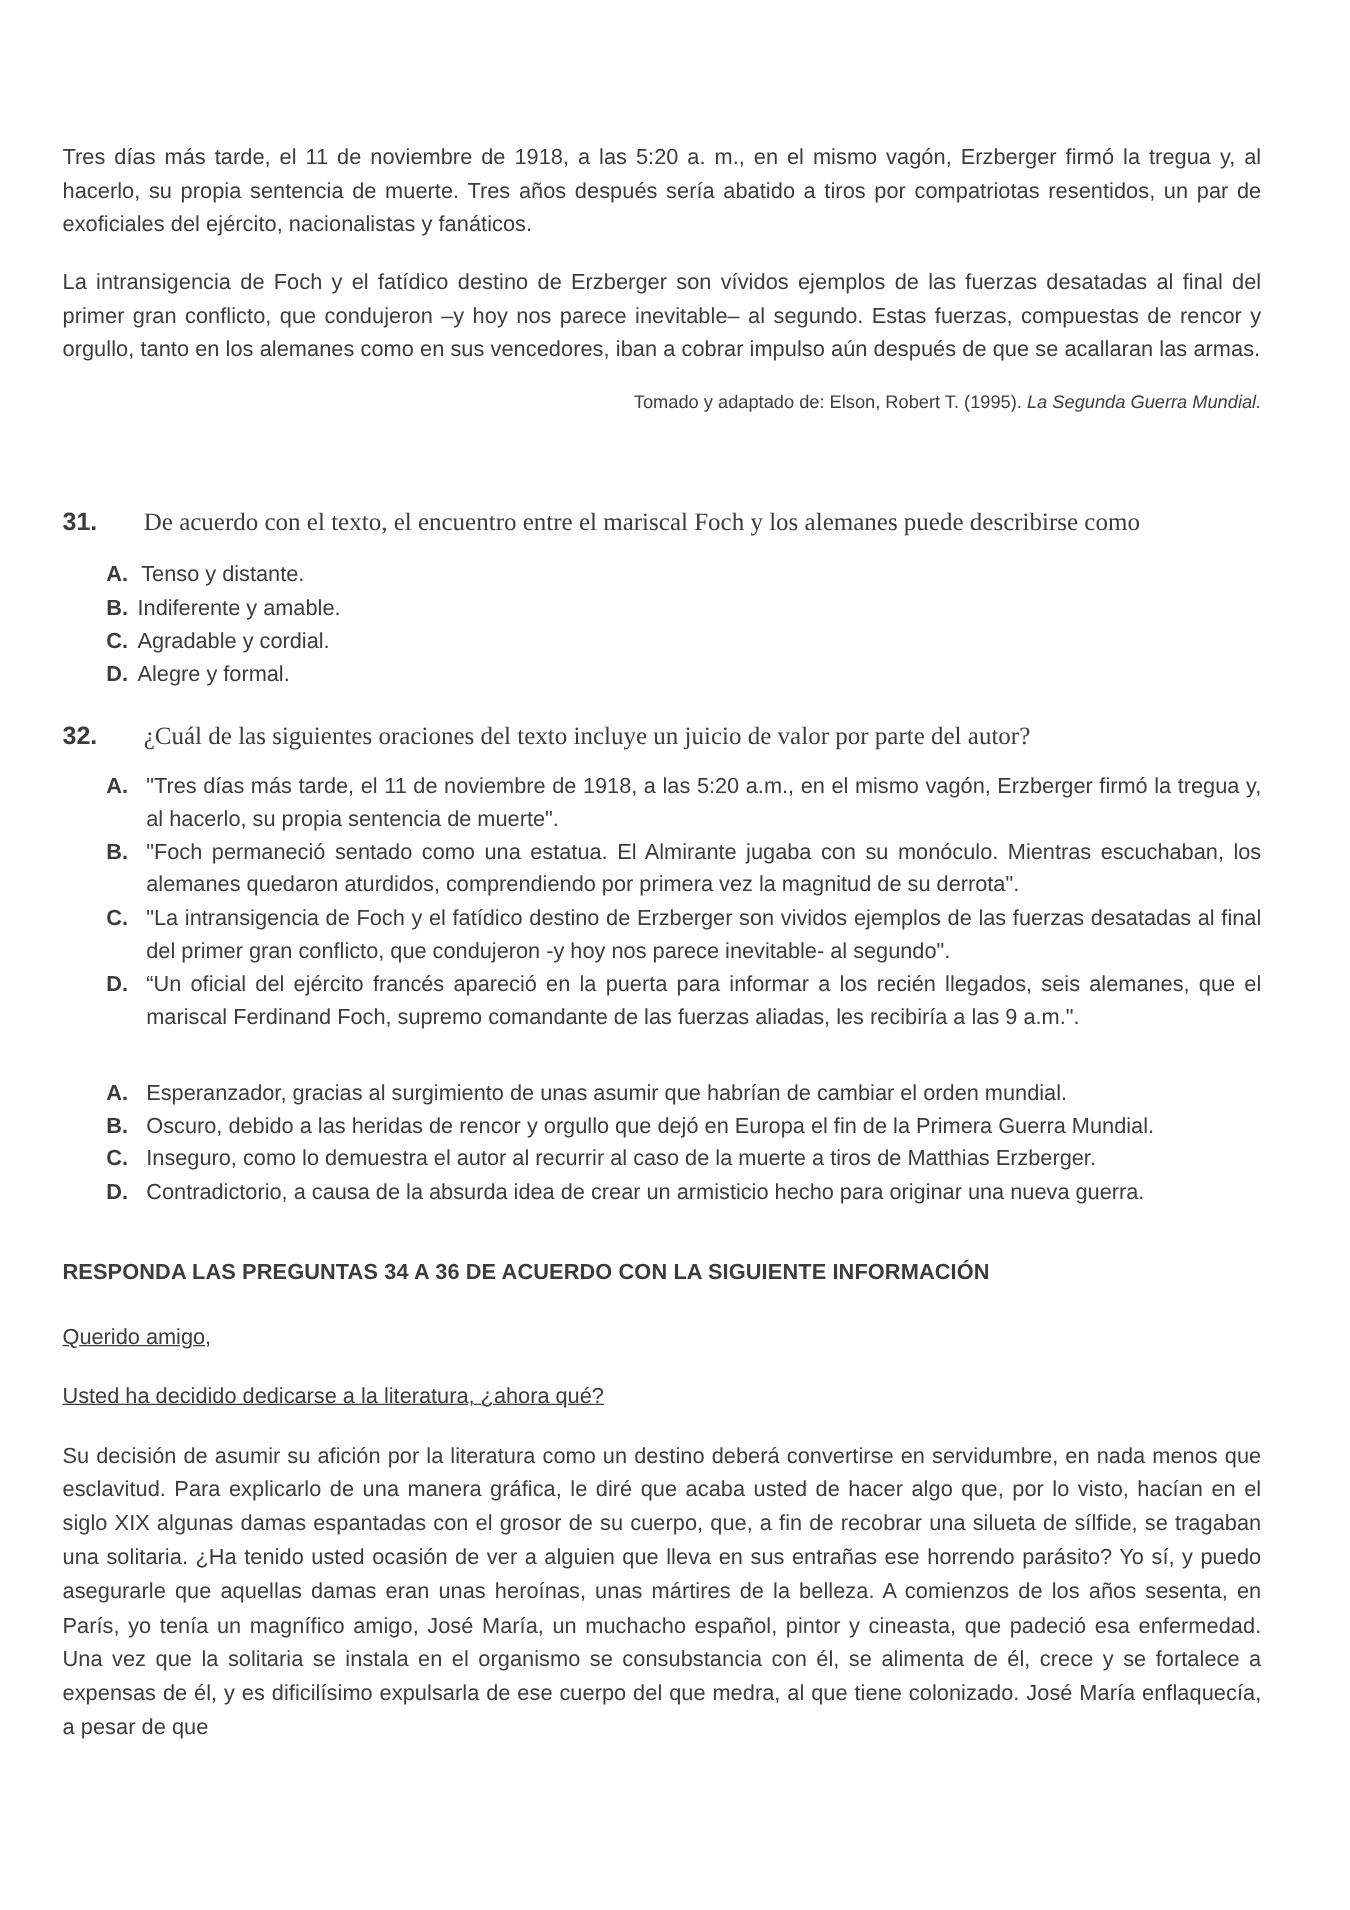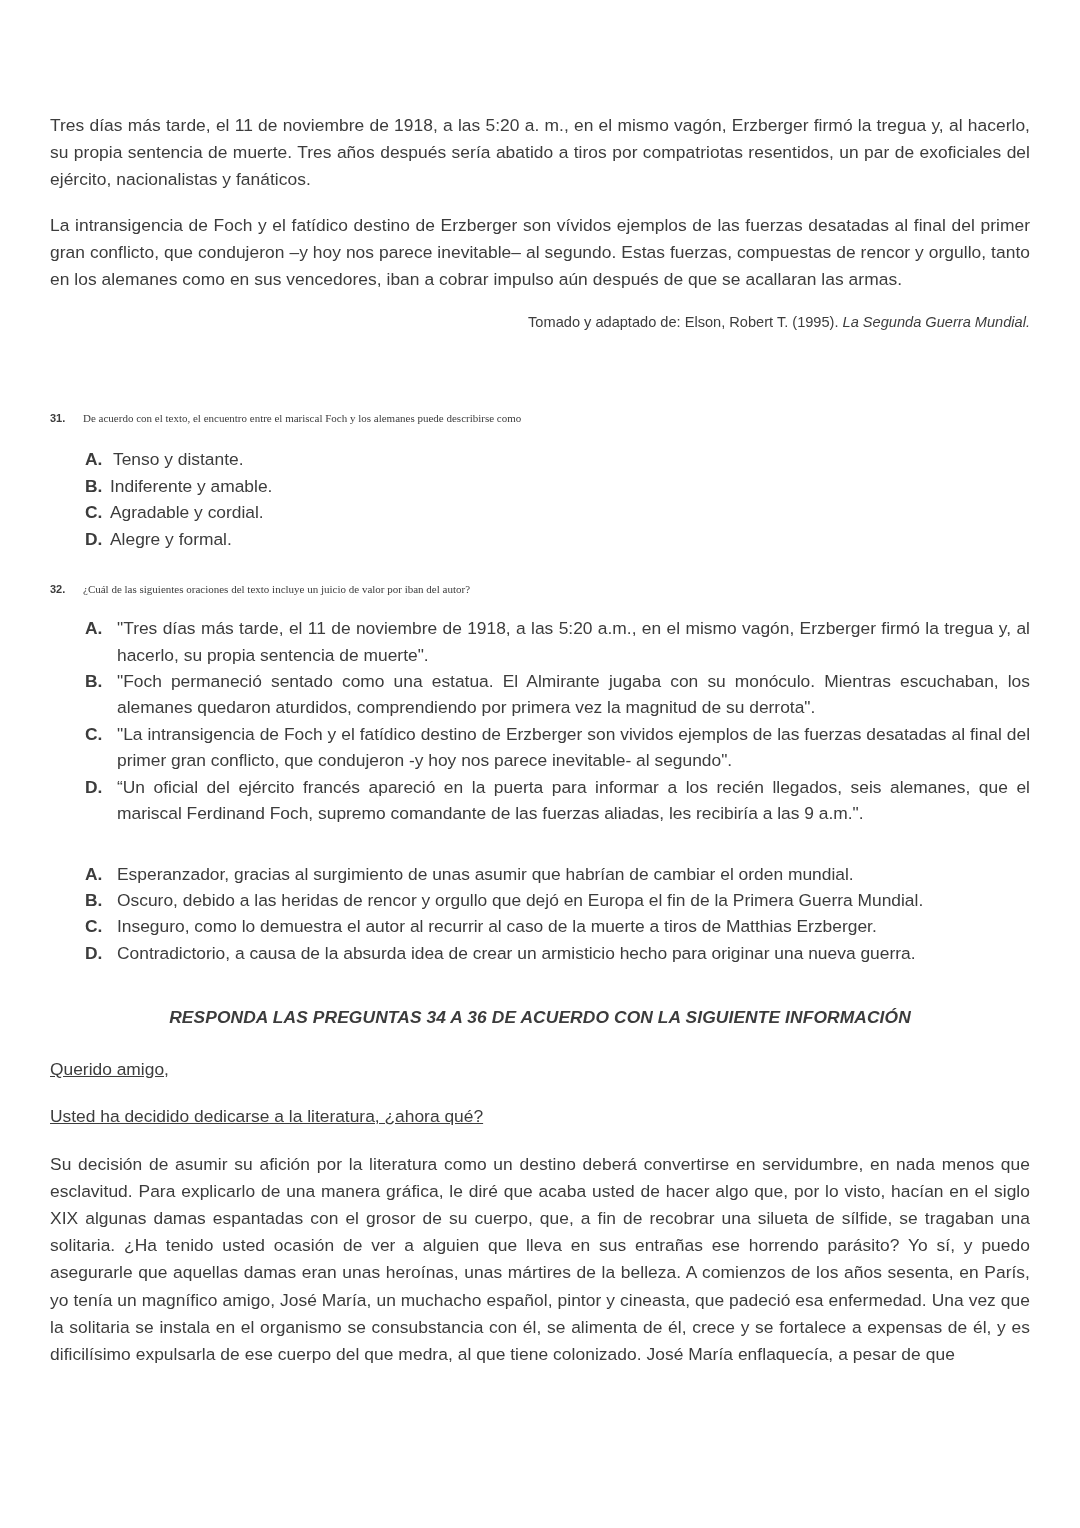--- a/index.html
+++ b/index.html
@@ -13,21 +13,21 @@
     font-family: "Liberation Sans", sans-serif;
     color: #3c3c3c;
     -webkit-font-smoothing: antialiased;
   }
   .page {
     position: relative;
     width: 1080px;
     height: 1528px;
     background: #ffffff;
     box-sizing: border-box;
-    padding: 112px 50px 0 50px;
+    padding: 112px 71px 0 50px;
   }
 
   
   .para {
     font-size: 17.4px;
     line-height: 27.2px;
     text-align: justify;
     margin: 0 0 18px 0;
     letter-spacing: 0.05px;
   }
@@ -37,23 +37,24 @@
     font-size: 14.6px;
     line-height: 22px;
     text-align: right;
     margin: 4px 0 0 0;
   }
   .citation i { font-style: italic; }
 
   
   .question {
     display: flex;
-    font-size: 11px;
+    font-size: 20px;
     line-height: 27.2px;
     text-align: justify;
+    gap: 32px;
   }
   .q-num {
     font-weight: bold;
     flex: 0 0 auto;
     white-space: nowrap;
   }
   .q-num.wide { min-width: 40px; }
   .q-num.narrow { min-width: 33px; }
   .q-text { flex: 1 1 auto; font-family: Liberation Serif, serif; }
 
@@ -84,27 +85,26 @@
   .gap-q31   { height: 72px; }
   .gap-q31o  { height: 14px; }
   .gap-q32   { height: 24px; }
   .gap-q32o  { height: 12px; }
   .gap-q33   { height: 20px; }
   .gap-q33o  { height: 14px; }
   .gap-head  { height: 38px; }
 
   
   .section-heading {
-    text-align: center;
+    text-align: left;
     font-weight: bold;
     font-size: 17.4px;
     line-height: 26px;
     margin: 0 0 26px 0;
     letter-spacing: 0.1px;
-    font-style: italic;
   }
 
   .letter-line {
     font-size: 17.4px;
     line-height: 27.2px;
     margin: 0 0 20px 0;
     text-align: left;
     text-decoration: underline;
   }
 </style>
@@ -148,21 +148,21 @@
     <div class="option">
       <span class="opt-letter">D.</span>
       <span class="opt-text">Alegre y formal.</span>
     </div>
   </div>
 
   <div class="gap-q32"></div>
 
   <div class="question">
     <span class="q-num narrow">32.</span>
-    <span class="q-text">¿Cuál de las siguientes oraciones del texto incluye un juicio de valor por iban del autor?</span>
+    <span class="q-text">¿Cuál de las siguientes oraciones del texto incluye un juicio de valor por parte del autor?</span>
   </div>
 
   <div class="gap-q32o"></div>
 
   <div class="options opts-hang">
     <div class="option">
       <span class="opt-letter">A.</span>
       <span class="opt-text">"Tres días más tarde, el 11 de noviembre de 1918, a las 5:20 a.m., en el mismo vagón, Erzberger firmó la tregua y, al hacerlo, su propia sentencia de muerte".</span>
     </div>
     <div class="option">

